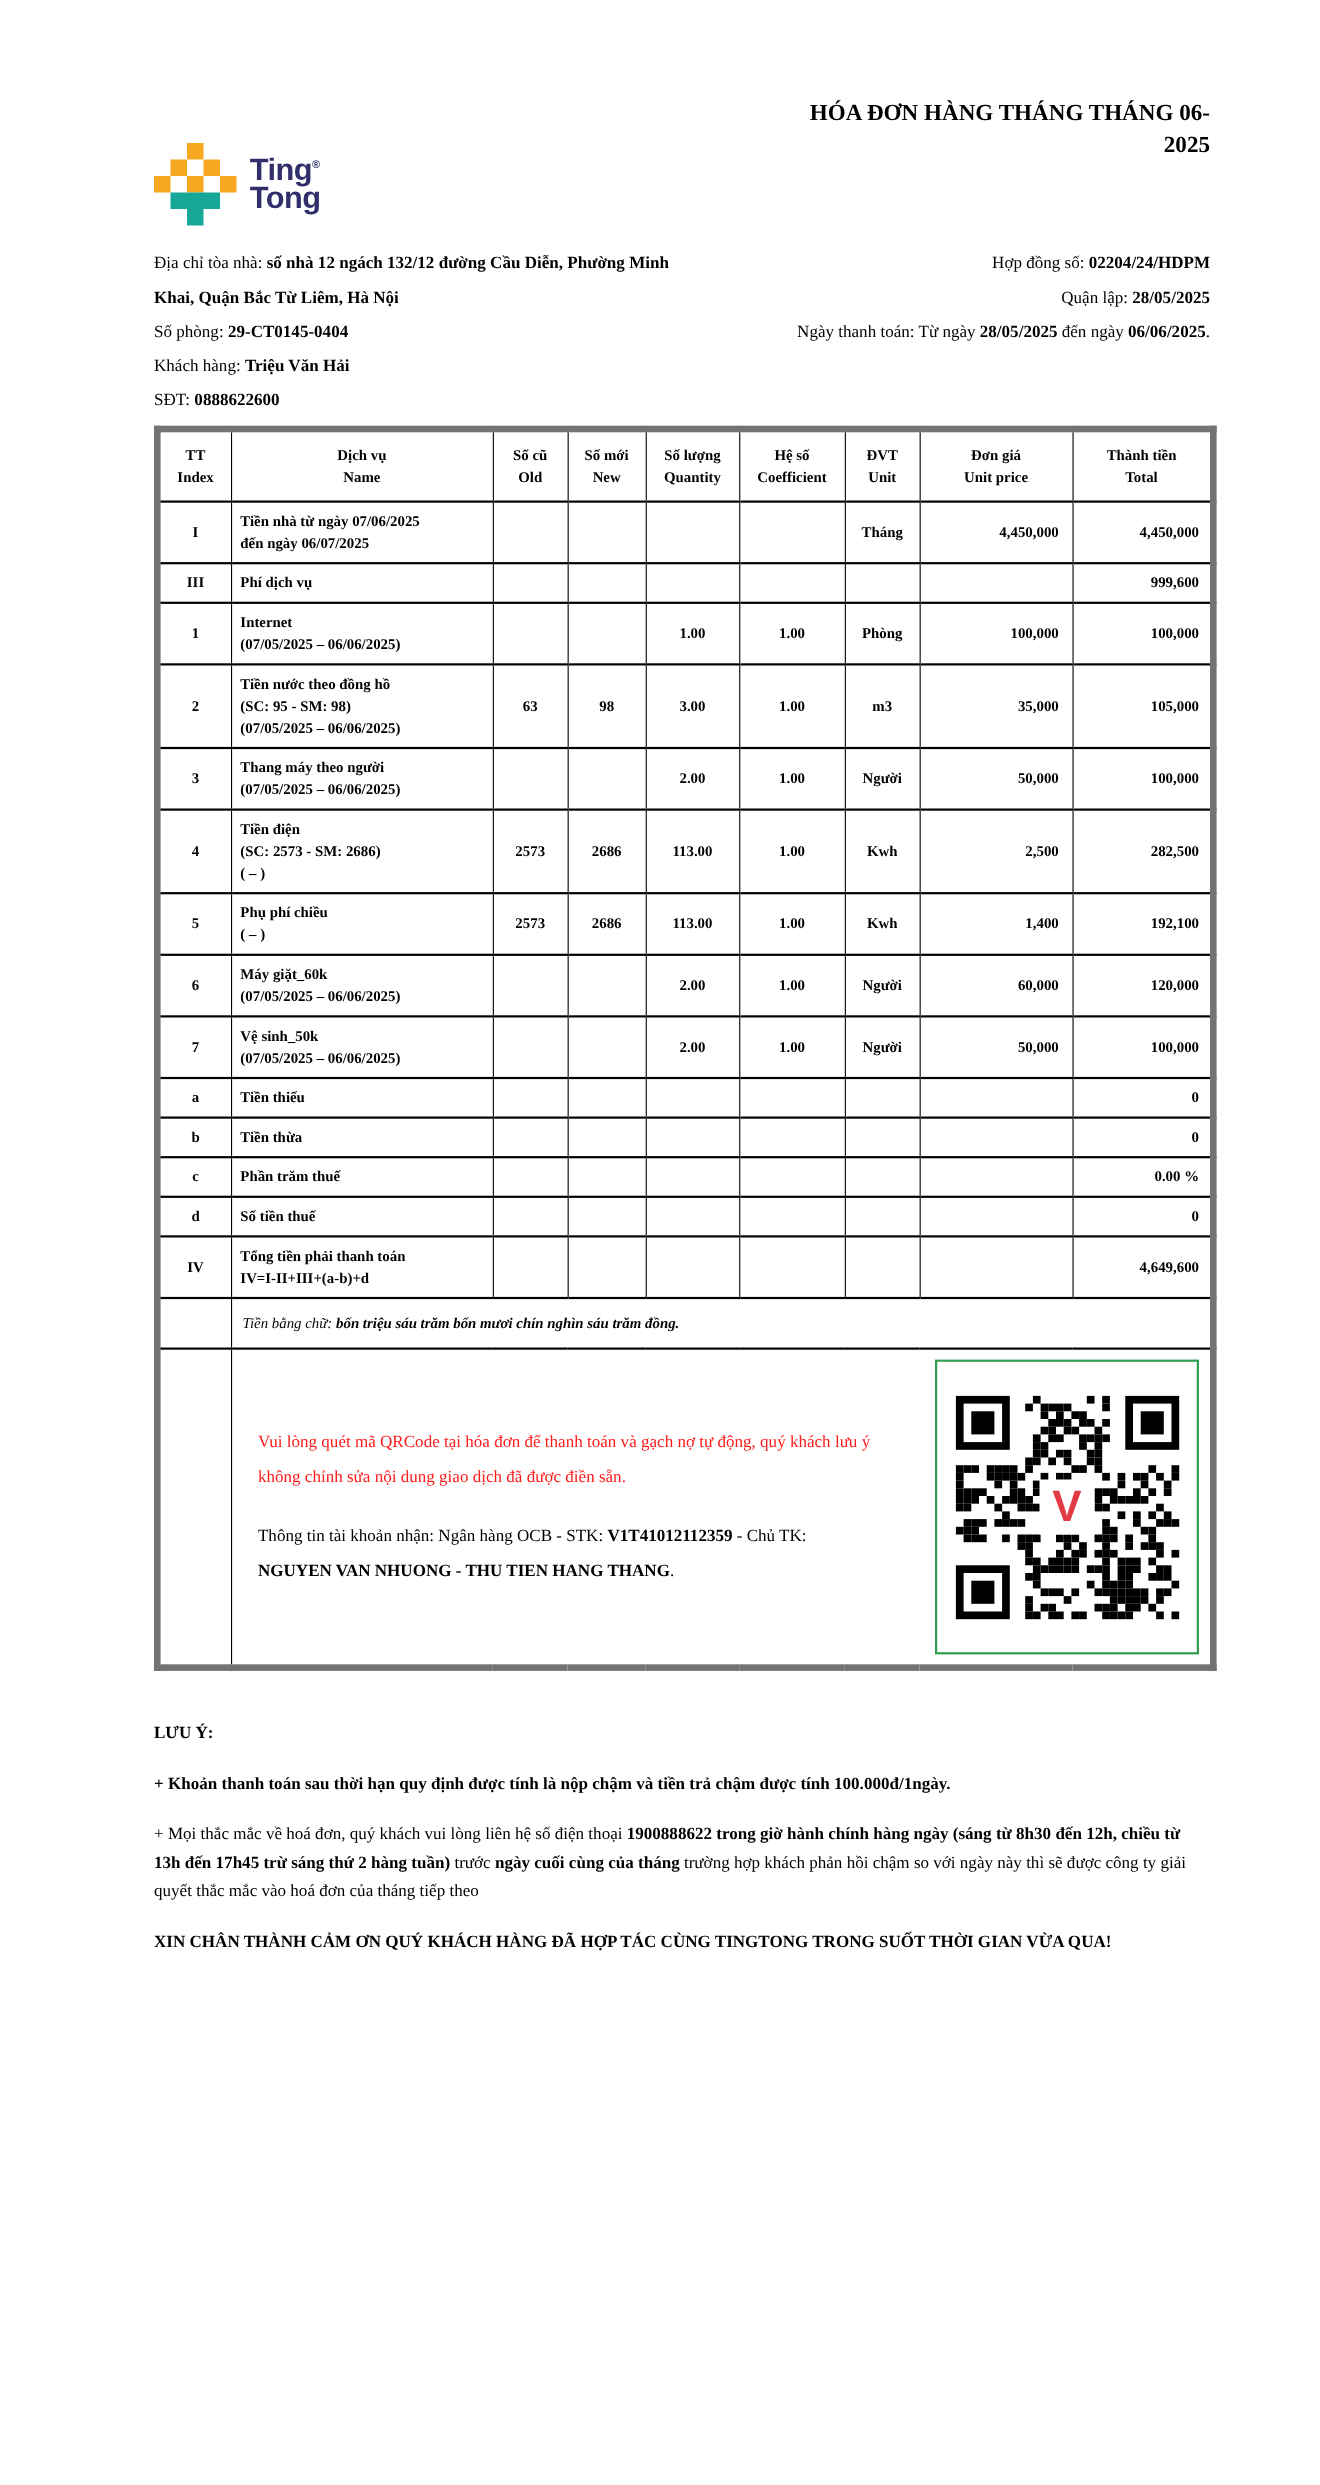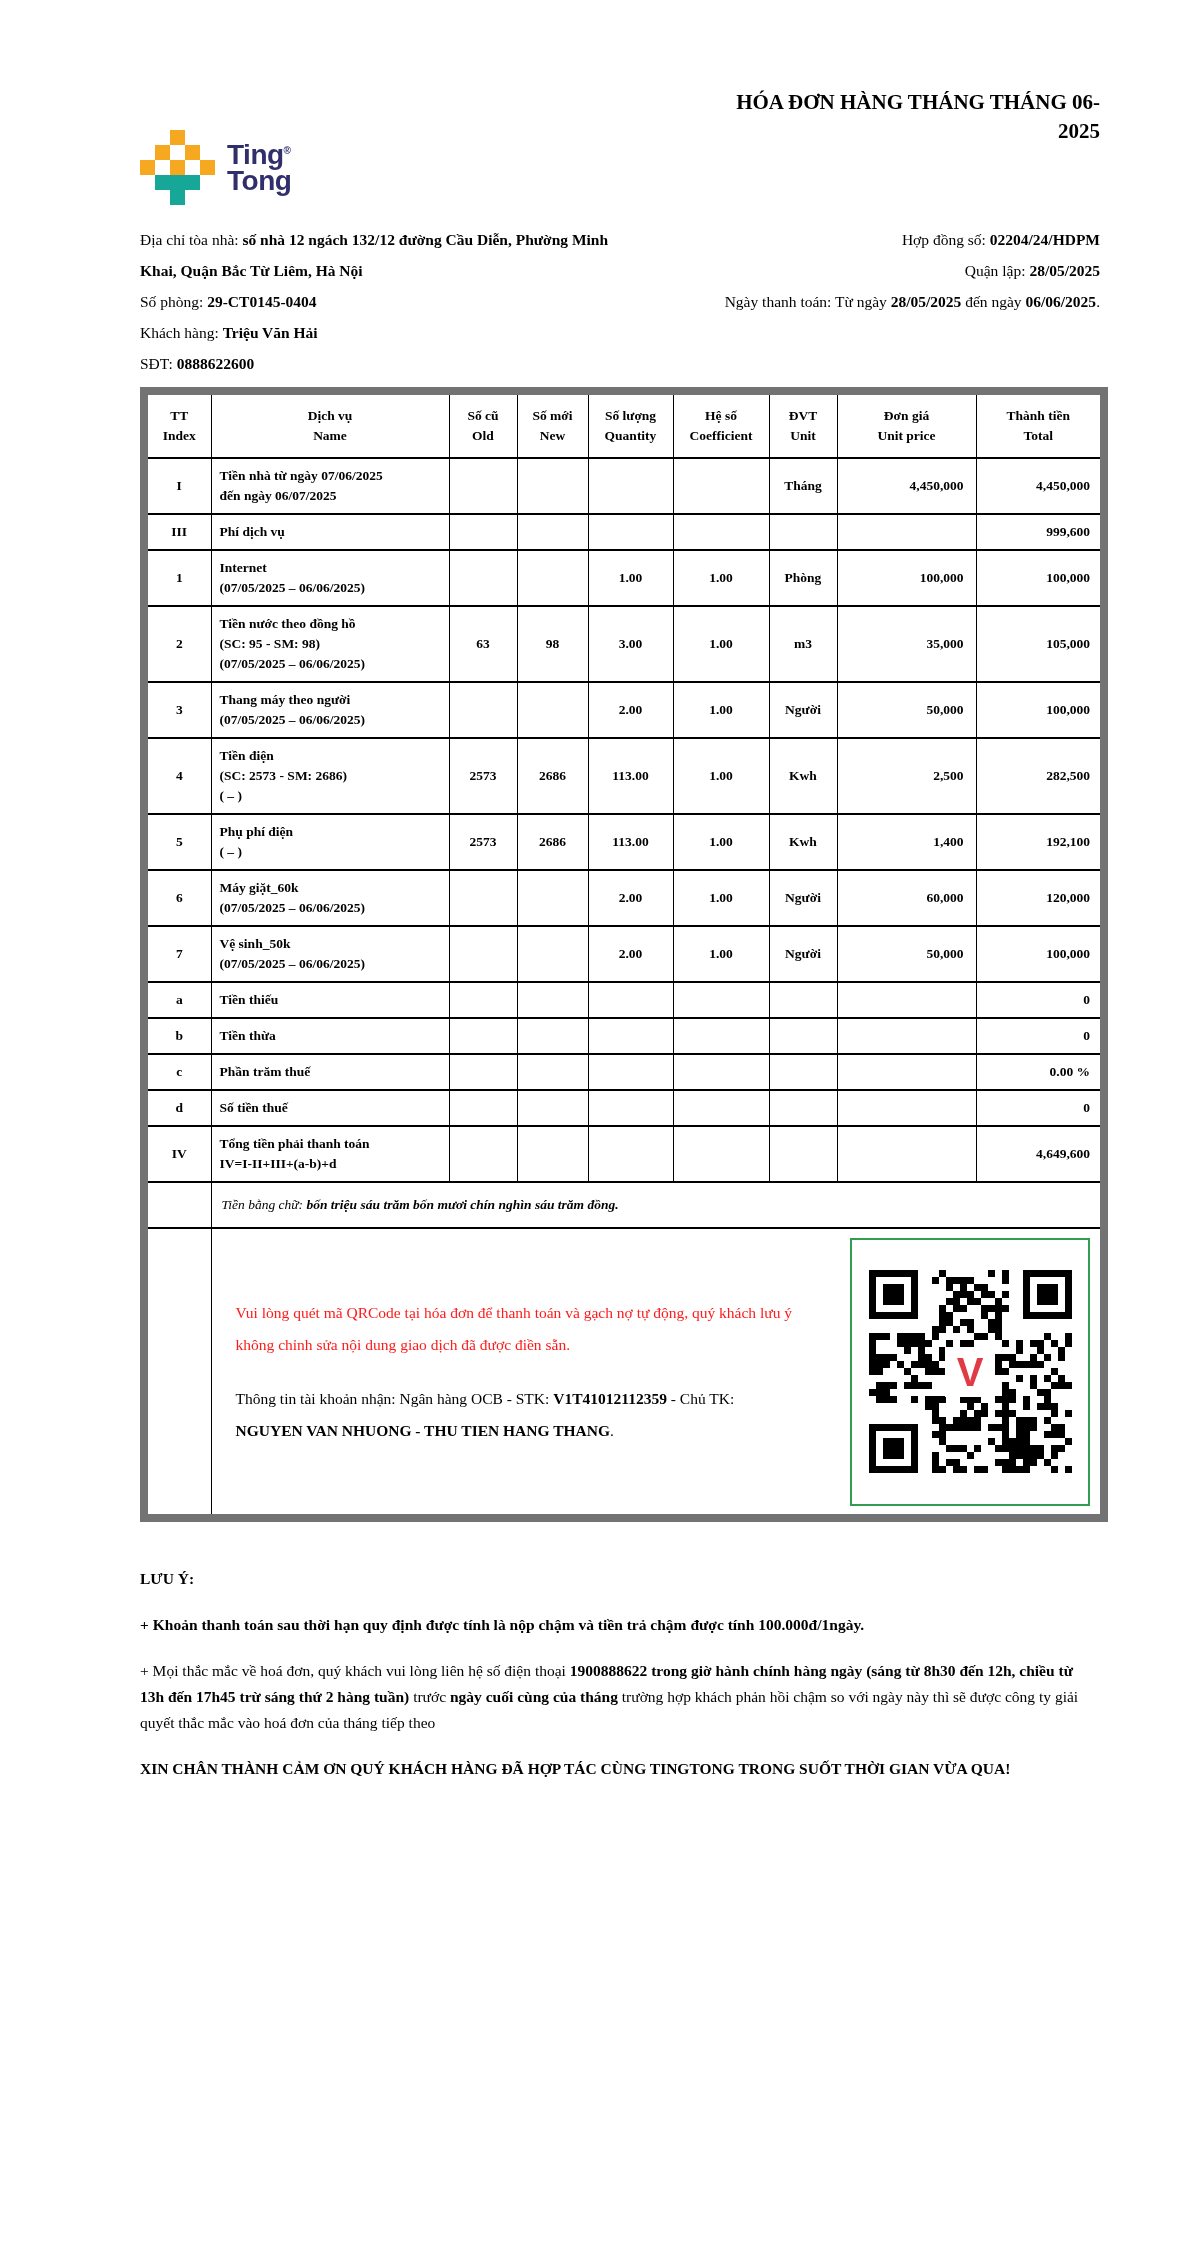--- a/index.html
+++ b/index.html
@@ -23,21 +23,21 @@
   .logo-text sup{font-size:10px; vertical-align:super;}
   .title{font-size:21px; font-weight:bold; line-height:29px; text-align:right; white-space:pre-line; max-width:470px;}
 
   
   .info{display:flex; margin-top:4px;font-family:Liberation Serif, serif;}
   .info-left{width:505px; font-size:15.5px; line-height:31px;}
   .info-right{flex:1; text-align:right; font-size:15.5px; line-height:31px;}
   .info b{font-weight:bold;}
 
   
-  table{border-collapse:collapse; width:960px; margin-top:8px; table-layout:fixed; border:8px solid #737373;}
+  table{border-collapse:collapse; width:960px; margin-top:8px; table-layout:fixed; border:6px solid #737373;}
   th,td{border:1px solid #000; border-top-width:2px; border-bottom-width:2px;
     font-size:13.5px; font-weight:bold; line-height:20px; vertical-align:middle; padding:7px 4px;}
   th{text-align:center; white-space:pre-line; padding:11px 2px;}
   td.ci{text-align:center;}
   td.cn{text-align:left; padding-left:8px; white-space:pre-line;}
   td.cc{text-align:center;}
   td.cp{text-align:right; padding-right:12px;}
   td.ct{text-align:right; padding-right:10px;}
   td.words{font-weight:normal; font-style:italic; padding:12px 10px; text-align:left;}
   td.words b{font-weight:bold;}
@@ -208,21 +208,21 @@
           <td class="cc">2573</td>
           <td class="cc">2686</td>
           <td class="cc">113.00</td>
           <td class="cc">1.00</td>
           <td class="cc">Kwh</td>
           <td class="cp">2,500</td>
           <td class="ct">282,500</td>
         </tr>
     <tr>
           <td class="ci">5</td>
-          <td class="cn">Phụ phí điện
+          <td class="cn">Phụ phí chiều
 ( – )</td>
           <td class="cc">2573</td>
           <td class="cc">2686</td>
           <td class="cc">113.00</td>
           <td class="cc">1.00</td>
           <td class="cc">Kwh</td>
           <td class="cp">1,400</td>
           <td class="ct">192,100</td>
         </tr>
     <tr>

